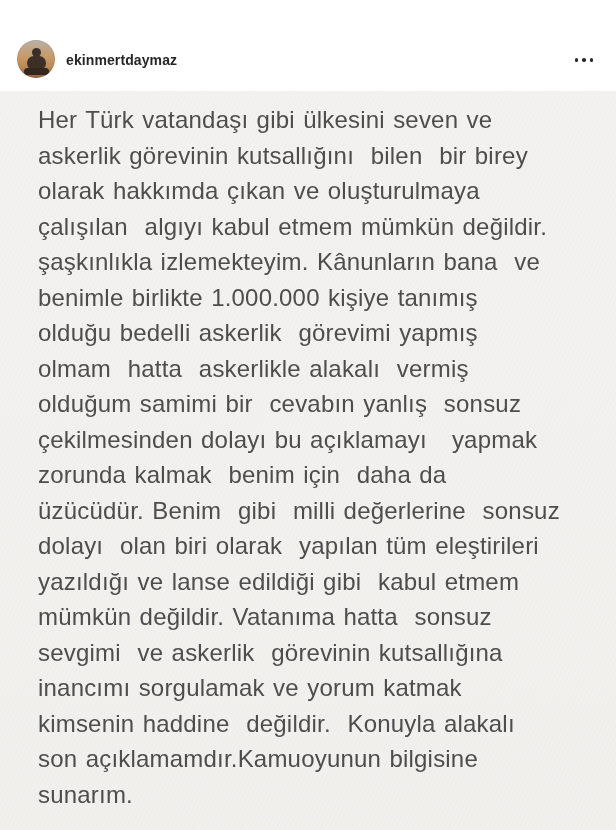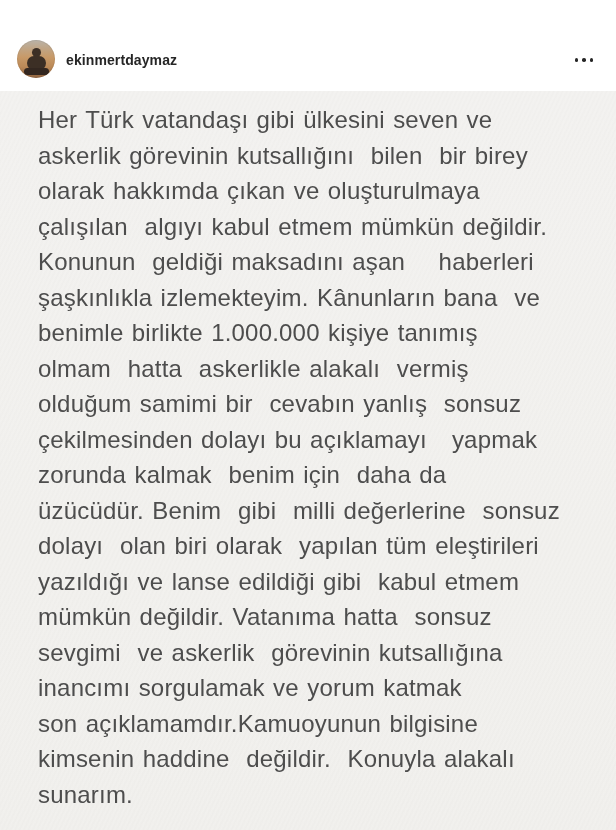--- a/index.html
+++ b/index.html
@@ -160,32 +160,32 @@
       <span class="dot"></span>
     </button>
   </div>
 
   <div class="post-image">
     <div class="statement-text">
       <div class="text-line">Her Türk vatandaşı gibi ülkesini seven ve</div>
       <div class="text-line">askerlik görevinin kutsallığını  bilen  bir birey</div>
       <div class="text-line">olarak hakkımda çıkan ve oluşturulmaya</div>
       <div class="text-line">çalışılan  algıyı kabul etmem mümkün değildir.</div>
-      <div class="text-line">Konunun  geldiği maksadını aşan    haberleri</div>
       <div class="text-line">şaşkınlıkla izlemekteyim. Kânunların bana  ve</div>
       <div class="text-line">benimle birlikte 1.000.000 kişiye tanımış</div>
+      <div class="text-line">olduğu bedelli askerlik  görevimi yapmış</div>
       <div class="text-line">olmam  hatta  askerlikle alakalı  vermiş</div>
       <div class="text-line">olduğum samimi bir  cevabın yanlış  sonsuz</div>
       <div class="text-line">çekilmesinden dolayı bu açıklamayı   yapmak</div>
       <div class="text-line">zorunda kalmak  benim için  daha da</div>
       <div class="text-line">üzücüdür. Benim  gibi  milli değerlerine  sonsuz</div>
       <div class="text-line">dolayı  olan biri olarak  yapılan tüm eleştirileri</div>
       <div class="text-line">yazıldığı ve lanse edildiği gibi  kabul etmem</div>
       <div class="text-line">mümkün değildir. Vatanıma hatta  sonsuz</div>
       <div class="text-line">sevgimi  ve askerlik  görevinin kutsallığına</div>
       <div class="text-line">inancımı sorgulamak ve yorum katmak</div>
+      <div class="text-line">kimsenin haddine  değildir.  Konuyla alakalı</div>
       <div class="text-line">son açıklamamdır.Kamuoyunun bilgisine</div>
-      <div class="text-line">kimsenin haddine  değildir.  Konuyla alakalı</div>
       <div class="text-line">sunarım.</div>
     </div>
   </div>
 
 </div>
 
 </body></html>

